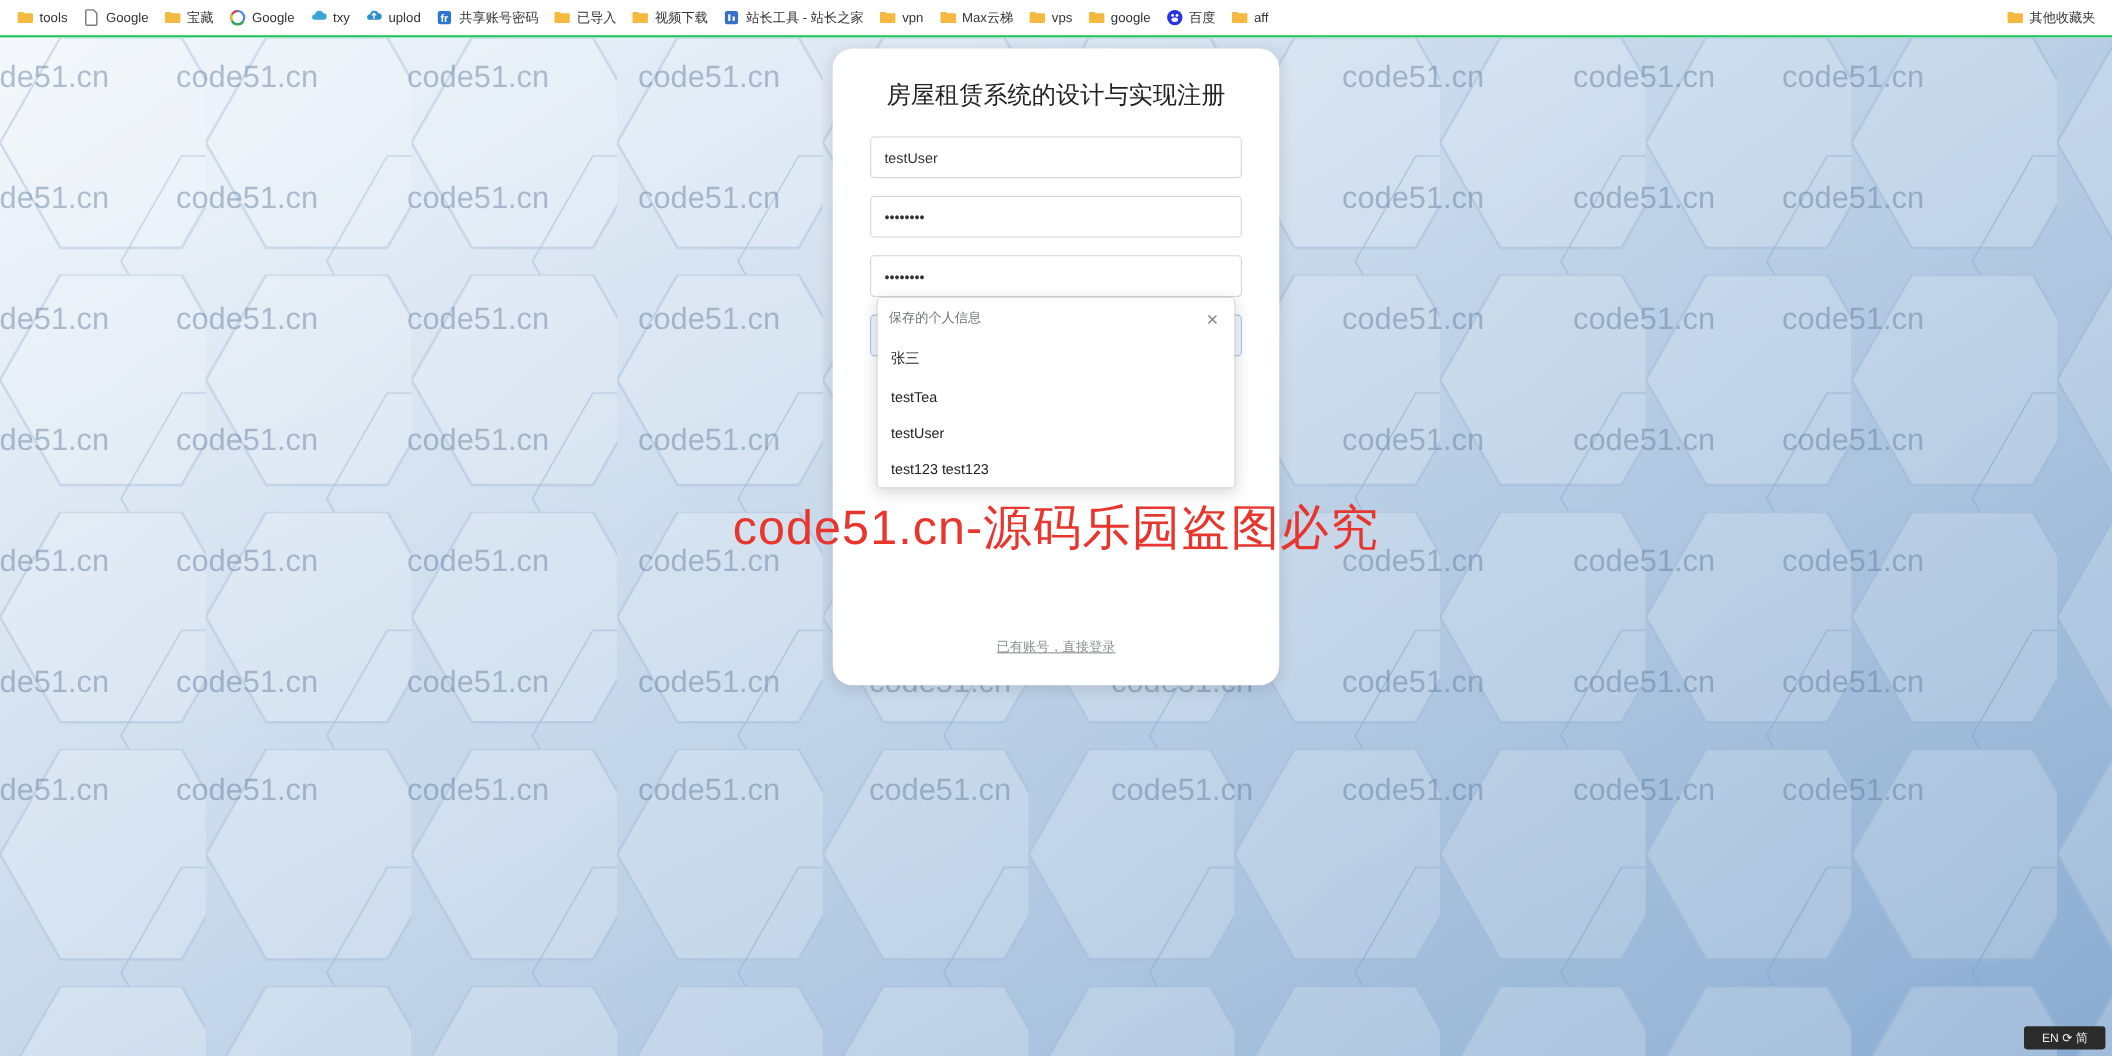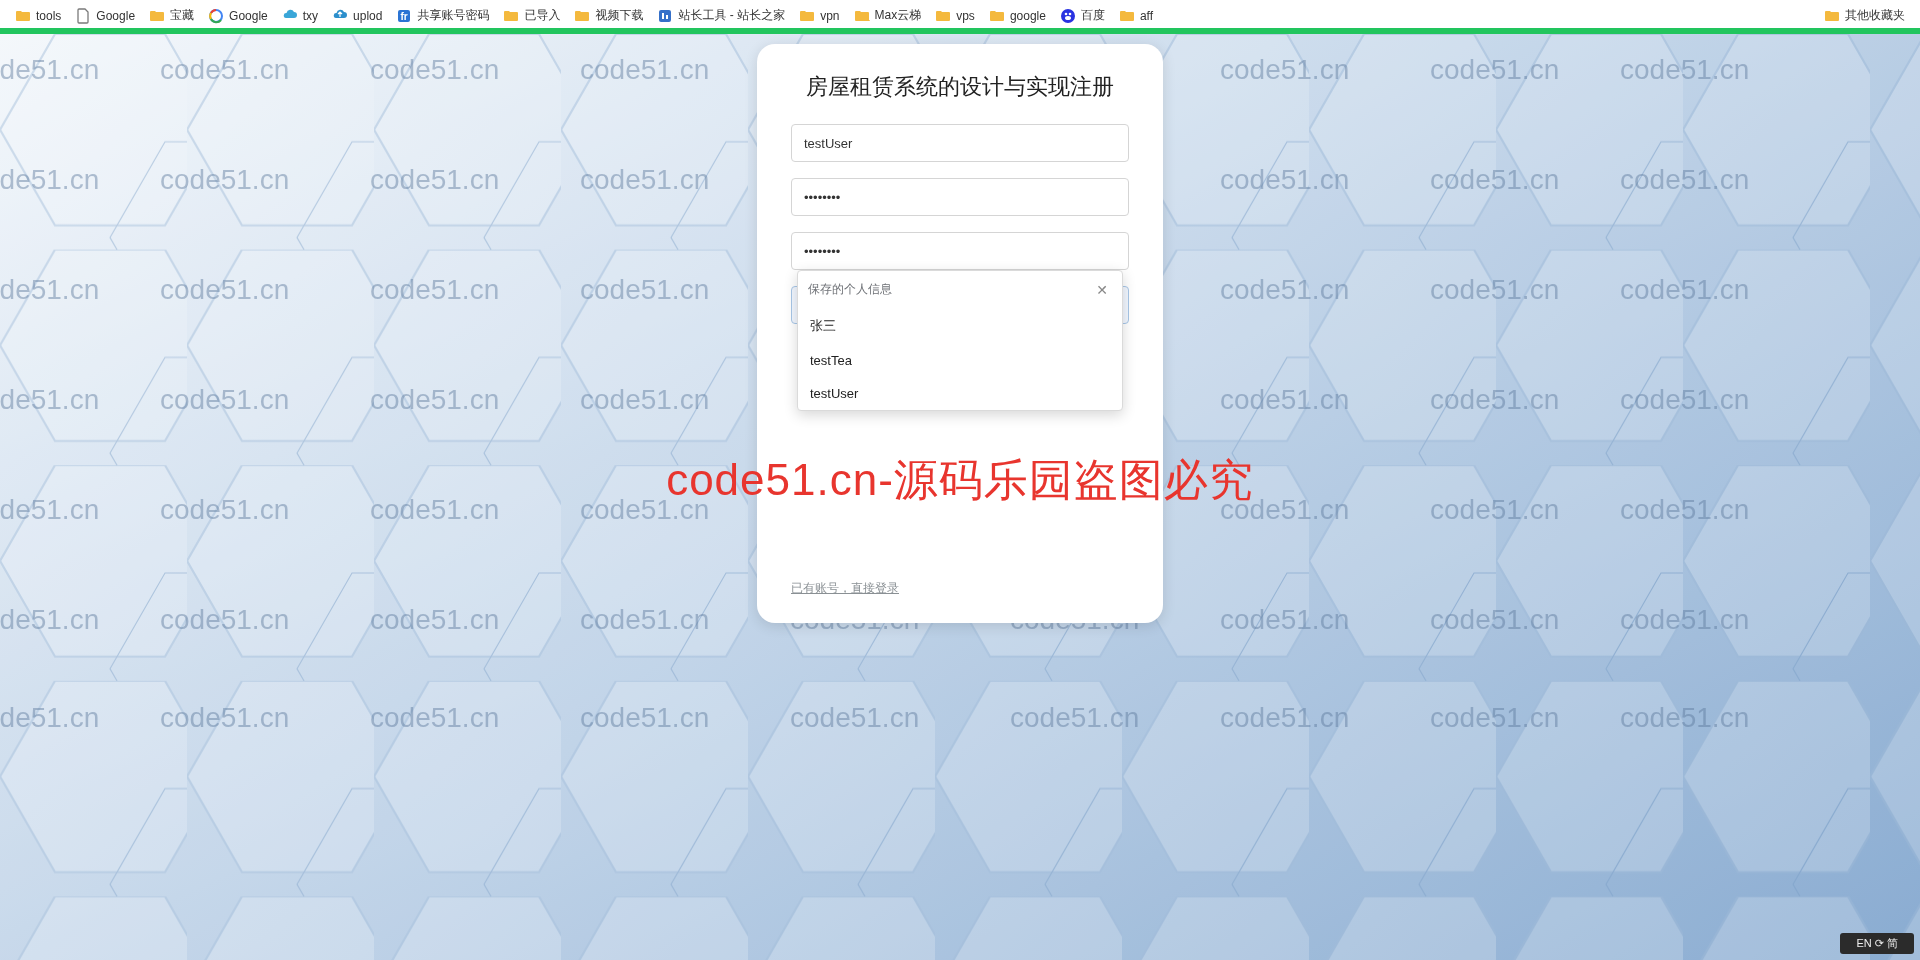--- a/index.html
+++ b/index.html
@@ -1,33 +1,33 @@
 <!DOCTYPE html>
 <html><head>
 <meta charset="utf-8">
 <style>
 *{margin:0;padding:0;box-sizing:border-box;font-family:-apple-system,BlinkMacSystemFont,"Microsoft YaHei","Segoe UI",Arial,sans-serif}
 body{width:1920px;height:960px;overflow:hidden;position:relative}
-.bmk-bar{height:34px;background:#fff;border-bottom:6px solid #22c55e;display:flex;align-items:flex-end;padding:0 8px;font-size:12px;color:#333;position:relative;z-index:10}
+.bmk-bar{height:34px;background:#fff;border-bottom:2px solid #22c55e;display:flex;align-items:center;padding:0 8px;font-size:12px;color:#333;position:relative;z-index:10}
 .bmk{display:flex;align-items:center;gap:5px;padding:4px 7px;cursor:pointer;border-radius:3px;white-space:nowrap}
 .bmk-spacer{flex:1}
 .ico{width:16px;height:16px;display:inline-flex;align-items:center;justify-content:center;flex-shrink:0}
 .ico svg{width:16px;height:16px}
 .page-bg{position:absolute;top:34px;left:0;right:0;bottom:0;background:linear-gradient(135deg,#e8f0f8 0%,#c5d8ec 45%,#8fb0d4 100%);overflow:hidden}
 .hex-layer{position:absolute;inset:0;opacity:.55}
 .hex-layer svg{width:100%;height:100%}
 .wm{position:absolute;color:rgba(90,120,155,.45);font-size:28px;font-weight:500;white-space:nowrap;pointer-events:none}
 .red-wm{position:absolute;left:50%;top:50%;transform:translate(-50%,-50%);color:#e8352e;font-size:44px;font-weight:500;z-index:30;pointer-events:none;letter-spacing:1px}
 .reg-card{position:absolute;left:50%;top:44px;transform:translateX(-50%);width:406px;background:#fff;border-radius:18px;padding:28px 34px 26px;z-index:20;box-shadow:0 3px 14px rgba(0,0,0,.12)}
 .reg-title{text-align:center;font-size:22px;color:#222;margin-bottom:22px;font-weight:500}
 .fld{width:100%;height:38px;border:1px solid #d5d5d5;border-radius:4px;padding:0 12px;font-size:13px;margin-bottom:16px;color:#333;outline:none}
 .fld::placeholder{color:#bfbfbf}
 .fld.focus{border-color:#a8c7e8;background:#f2f7ff}
 .reg-btn{width:100%;height:38px;background:#6d9fd5;color:#fff;border:none;border-radius:4px;font-size:14px;cursor:pointer;margin-top:8px}
-.login-link{display:block;margin-top:20px;font-size:12px;color:#8a9094;text-decoration:underline;cursor:pointer}
+.login-link{display:block;text-align:center;margin-top:20px;font-size:12px;color:#8a9094;text-decoration:underline;cursor:pointer}
 .ac-panel{position:absolute;left:50%;transform:translateX(-50%);top:270px;width:326px;background:#fff;border:1px solid #dadada;border-radius:4px;z-index:40;box-shadow:0 4px 14px rgba(0,0,0,.16)}
 .ac-head{display:flex;align-items:center;justify-content:space-between;padding:10px 10px;font-size:12px;color:#6f7277}
 .ac-close{cursor:pointer;color:#888;font-size:14px;padding:0 4px}
 .ac-body{max-height:220px;overflow:auto;position:relative}
 .ac-body::-webkit-scrollbar{width:10px}
 .ac-body::-webkit-scrollbar-track{background:#f0f0f0}
 .ac-body::-webkit-scrollbar-thumb{background:#c5c5c5;border-radius:5px}
 .ac-item{padding:9px 12px;font-size:13px;color:#222;cursor:pointer;font-weight:500}
 .ac-foot{border-top:1px solid #e5e5e5;padding:10px 12px;display:flex;align-items:center;gap:10px;font-size:12px;color:#333;cursor:pointer}
 .cursor-caret{position:absolute;left:87px;top:10px;width:1px;height:18px;background:#333}
@@ -286,18 +286,19 @@
 
 <div class="ac-panel">
   <div class="ac-head">
     <span>保存的个人信息</span>
     <span class="ac-close">✕</span>
   </div>
   <div class="ac-body">
     <div class="ac-item">张三</div>
     <div class="ac-item">testTea</div>
     <div class="ac-item">testUser</div>
+    <div class="ac-item">test123 test123</div>
   </div>
 </div>
 
 <div class="red-wm">code51.cn-源码乐园盗图必究</div>
 
 <div class="ime-ind">EN ⟳ 简</div>
 
 </body></html>

